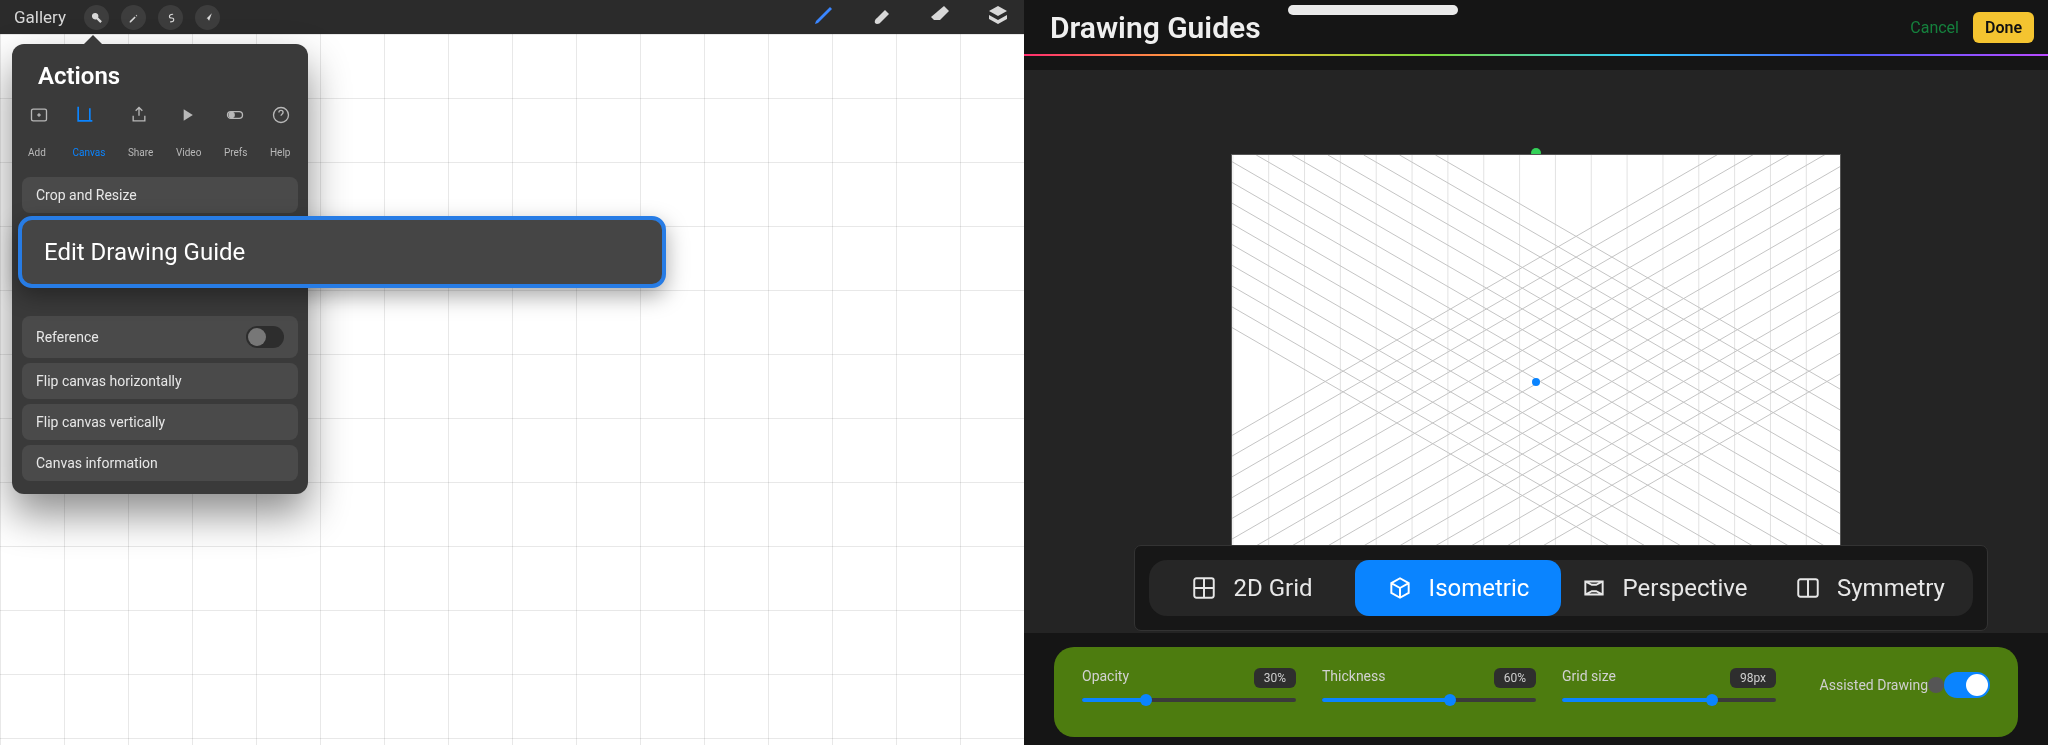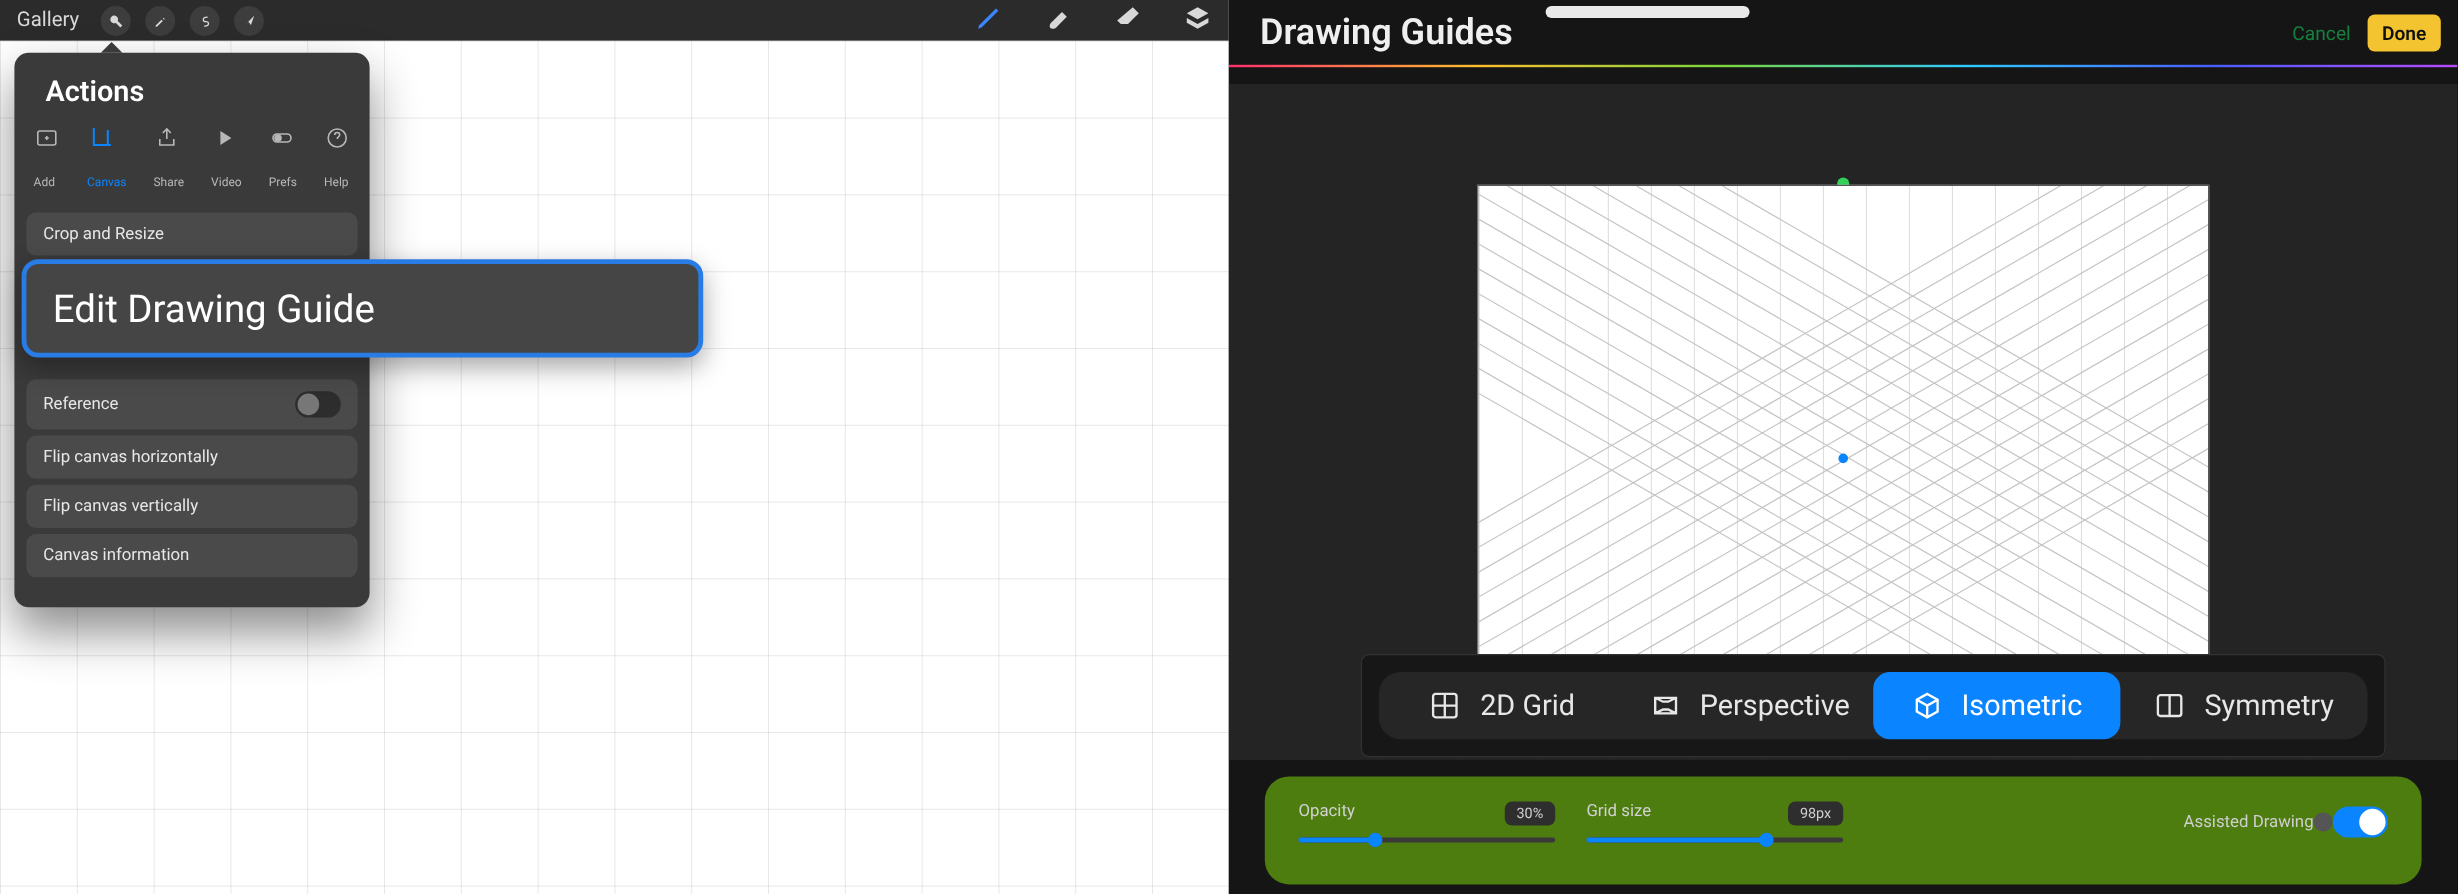--- a/index.html
+++ b/index.html
@@ -30,21 +30,21 @@
     position:absolute; top:34px; left:0; right:0; bottom:0; background:#fff;
     background-image:
       linear-gradient(to right, rgba(0,0,0,.09) 1px, transparent 1px),
       linear-gradient(to bottom, rgba(0,0,0,.09) 1px, transparent 1px);
     background-size: 64px 64px;
   }
 
   
   .actions-popover {
     position:absolute; top:44px; left:12px; width:296px;
-    background:#3a3a3a; border-radius:12px; padding:18px 10px 20px;
+    background:#3a3a3a; border-radius:12px; padding:18px 10px 8px;
     box-shadow:0 20px 40px rgba(0,0,0,.45);
   }
   .actions-popover::before {
     content:""; position:absolute; top:-9px; left:72px;
     border-left:9px solid transparent; border-right:9px solid transparent; border-bottom:9px solid #3a3a3a;
   }
   .actions-title { color:#fff; font-size:24px; font-weight:600; padding:0 16px 14px; }
   .actions-tabs { display:flex; justify-content:space-between; padding:0 6px 14px; }
   .a-tab { display:flex; flex-direction:column; gap:21px; font-size:10px; color:#b8b8b8; }
   .a-tab.active { color:#0a84ff; }
@@ -58,22 +58,22 @@
   }
   .switch {
     width:38px; height:22px; border-radius:11px; background:#2d2d2d; position:relative;
   }
   .switch .knob {
     width:18px; height:18px; border-radius:50%; background:#777; position:absolute; top:2px; left:2px;
   }
 
   
   .callout {
-    position:absolute; top:216px; left:18px; width:568px; border:4px solid #277ce5;
-    border-radius:14px; padding:18px 22px; background:#454545; color:#fff; font-size:32px;
+    position:absolute; top:216px; left:18px; width:648px; border:4px solid #277ce5;
+    border-radius:14px; padding:18px 22px; background:#454545; color:#fff; font-size:24px;
     box-shadow:0 8px 22px rgba(0,0,0,.35);
   }
 
   
   .right-panel { width:1024px; position:relative; background:#151515; overflow:hidden; }
 
   .dg-header {
     height:56px; display:flex; align-items:center; padding:0 14px; position:relative;
     border-bottom:2px solid transparent;
     border-image: linear-gradient(90deg,#ff2d6f,#ffbd2e,#7bd83c,#2ecbff,#4a5dff,#b94aff) 1;
@@ -346,51 +346,61 @@
 
   <div class="dg-types-wrap">
     <div class="dg-types">
       <div class="dg-type">
         <svg viewBox="0 0 24 24" fill="none" stroke="currentColor" stroke-width="1.8">
             <rect x="3" y="3" width="18" height="18" rx="2"></rect>
             <path d="M3 12h18M12 3v18"></path>
           </svg>
         <span>2D Grid</span>
       </div>
+      <div class="dg-type active">
+        <svg viewBox="0 0 24 24" fill="none" stroke="currentColor" stroke-width="1.8">
+            <path d="M12 3l8 4.5v9L12 21l-8-4.5v-9L12 3zM4 7.5l8 4.5 8-4.5M12 12v9"></path>
+          </svg>
+        <span>Isometric</span>
+      </div>
       <div class="dg-type">
         <svg viewBox="0 0 24 24" fill="none" stroke="currentColor" stroke-width="1.8">
             <path d="M4 6h16v12H4zM4 6l6 3h4l6-3M4 18l6-3h4l6 3"></path>
           </svg>
         <span>Perspective</span>
-      </div>
-      <div class="dg-type active">
-        <svg viewBox="0 0 24 24" fill="none" stroke="currentColor" stroke-width="1.8">
-            <path d="M12 3l8 4.5v9L12 21l-8-4.5v-9L12 3zM4 7.5l8 4.5 8-4.5M12 12v9"></path>
-          </svg>
-        <span>Isometric</span>
       </div>
       <div class="dg-type">
         <svg viewBox="0 0 24 24" fill="none" stroke="currentColor" stroke-width="1.8">
             <rect x="3" y="4" width="18" height="16" rx="2"></rect>
             <path d="M12 4v16"></path>
           </svg>
         <span>Symmetry</span>
       </div>
     </div>
   </div>
 
   <div class="dg-bottom">
     <div class="slider-block">
       <div class="slider-top">
         <span>Opacity</span>
         <span class="value-pill">30%</span>
       </div>
       <div class="slider-track">
           <div class="slider-fill" style="width:30%"></div>
           <div class="slider-knob" style="left:30%"></div>
+        </div>
+    </div>
+    <div class="slider-block">
+      <div class="slider-top">
+        <span>Thickness</span>
+        <span class="value-pill">60%</span>
+      </div>
+      <div class="slider-track">
+          <div class="slider-fill" style="width:60%"></div>
+          <div class="slider-knob" style="left:60%"></div>
         </div>
     </div>
     <div class="slider-block">
       <div class="slider-top">
         <span>Grid size</span>
         <span class="value-pill">98px</span>
       </div>
       <div class="slider-track">
           <div class="slider-fill" style="width:70%"></div>
           <div class="slider-knob" style="left:70%"></div>

